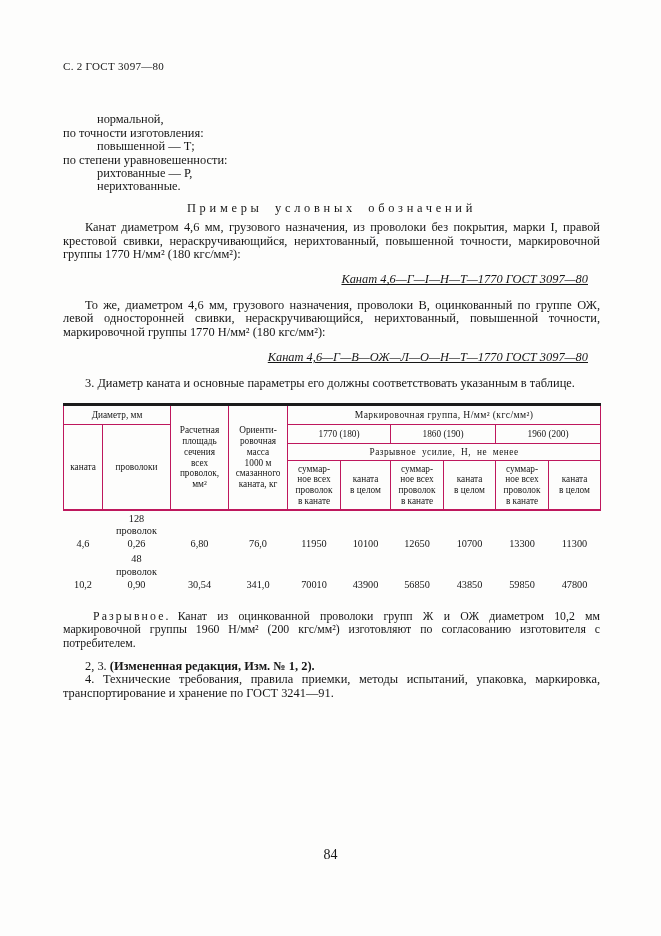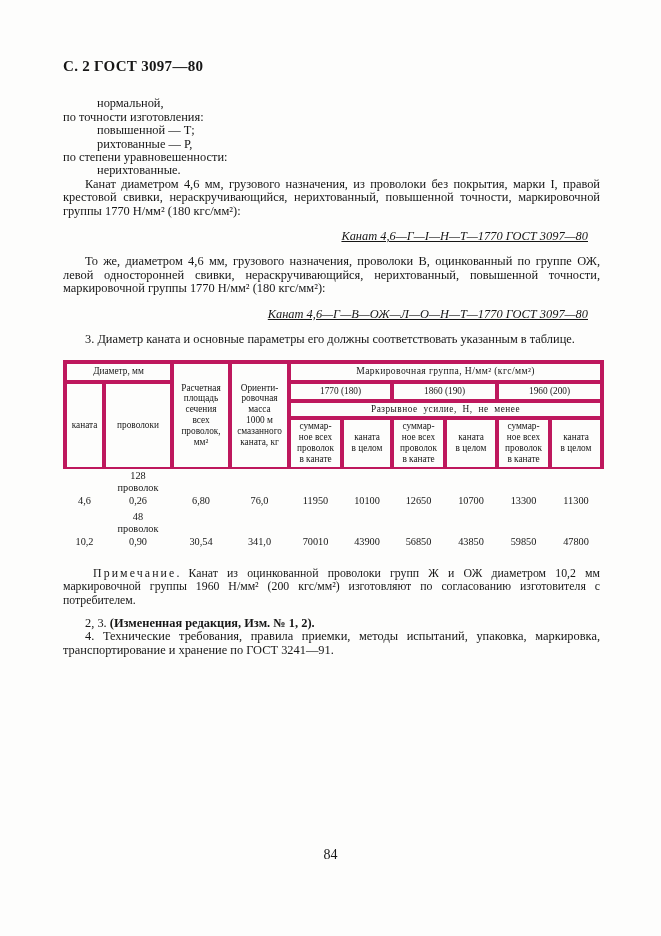--- a/index.html
+++ b/index.html
@@ -11,23 +11,23 @@
     background: #fdfdfc;
     color: #161616;
     font-family: "Liberation Serif", "DejaVu Serif", serif;
     font-size: 12.4px;
     line-height: 13.4px;
     box-sizing: border-box;
     padding: 60px 61px 0 63px;
     overflow: hidden;
   }
   .doc-header {
-    font-weight: bold;
-    font-size: 15px;
-    margin-bottom: 24px;
+    font-weight: normal;
+    font-size: 11px;
+    margin-bottom: 40px;
     letter-spacing: 0.3px;
   }
   .cls-line { }
   .cls-indent { padding-left: 34px; }
   .examples-heading {
     text-align: center;
     margin: 8px 0 6px 0;
     letter-spacing: 0.30em;
     word-spacing: 0.45em;
   }
@@ -45,21 +45,21 @@
   
   .doc-table {
     border-collapse: collapse;
     table-layout: fixed;
     width: 537px;
     margin-top: 13px;
     border-top: 3px solid #1b1b1b;
   }
   .doc-table td { box-sizing: border-box; }
   .doc-table thead td {
-    border: 4px solid #be185d;
+    border: 1px solid #be185d;
     text-align: center;
     vertical-align: middle;
     font-size: 9.3px;
     line-height: 10.8px;
     padding: 1px 2px;
   }
   .doc-table thead td.mark-group { font-size: 9.6px; letter-spacing: 0.4px; }
   .doc-table thead td.breaking { letter-spacing: 0.5px; word-spacing: 3px; }
   .hdr-bottom { border-bottom-width: 2px !important; }
   .pre { white-space: pre-line; }
@@ -101,25 +101,26 @@
 <body>
 
 <div class="page">
 
   <div class="doc-header">С. 2 ГОСТ 3097—80</div>
 
   <div>
     <div class="cls-line cls-indent">нормальной,</div>
     <div class="cls-line">по точности изготовления:</div>
     <div class="cls-line cls-indent">повышенной — Т;</div>
+    <div class="cls-line">по степени уравновешенности:</div>
     <div class="cls-line cls-indent">рихтованные — Р,</div>
-    <div class="cls-line">по степени уравновешенности:</div>
     <div class="cls-line cls-indent">нерихтованные.</div>
   </div>
 
+  <div class="examples-heading">Примеры условных обозначений</div>
 
   <p class="para">Канат диаметром 4,6 мм, грузового назначения, из проволоки без покрытия, марки I, правой крестовой свивки, нераскручивающийся, нерихтованный, повышенной точности, маркировочной группы 1770 Н/мм² (180 кгс/мм²):</p>
   <div class="designation">Канат 4,6—Г—I—Н—Т—1770 ГОСТ 3097—80</div>
 
   <p class="para">То же, диаметром 4,6 мм, грузового назначения, проволоки В, оцинкованный по группе ОЖ, левой односторонней свивки, нераскручивающийся, нерихтованный, повышенной точности, маркировочной группы 1770 Н/мм² (180 кгс/мм²):</p>
   <div class="designation">Канат 4,6—Г—В—ОЖ—Л—О—Н—Т—1770 ГОСТ 3097—80</div>
 
   <p class="para">3. Диаметр каната и основные параметры его должны соответствовать указанным в таблице.</p>
 
   <table class="doc-table">
@@ -209,21 +210,21 @@
         <td>43900</td>
         <td>56850</td>
         <td>43850</td>
         <td>59850</td>
         <td>47800</td>
       </tr>
     </tbody>
   </table>
 
   <p class="note">
-    <span class="note-label">Примечание.</span><span>Канат из оцинкованной проволоки групп Ж и ОЖ диаметром 10,2 мм маркировочной группы 1960 Н/мм² (200 кгс/мм²) изготовляют по согласованию изготовителя с потребителем.</span>
+    <span class="note-label">Разрывное.</span><span>Канат из оцинкованной проволоки групп Ж и ОЖ диаметром 10,2 мм маркировочной группы 1960 Н/мм² (200 кгс/мм²) изготовляют по согласованию изготовителя с потребителем.</span>
   </p>
 
   <p class="para amendment">
     <span>2, 3. </span><span class="bold">(Измененная редакция, Изм. № 1, 2).</span>
   </p>
 
   <p class="para clause4">4. Технические требования, правила приемки, методы испытаний, упаковка, маркировка, транспортирование и хранение по ГОСТ 3241—91.</p>
 
   <div class="page-number">84</div>
 

